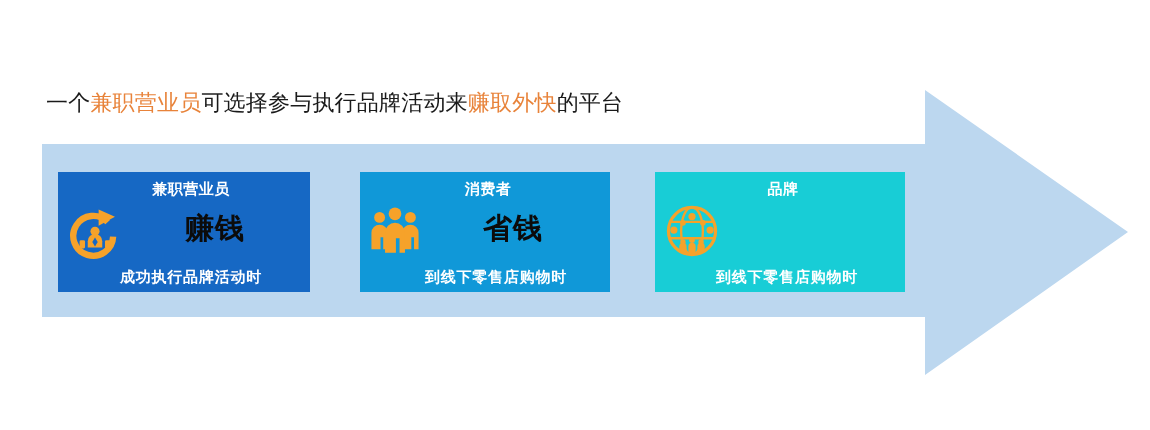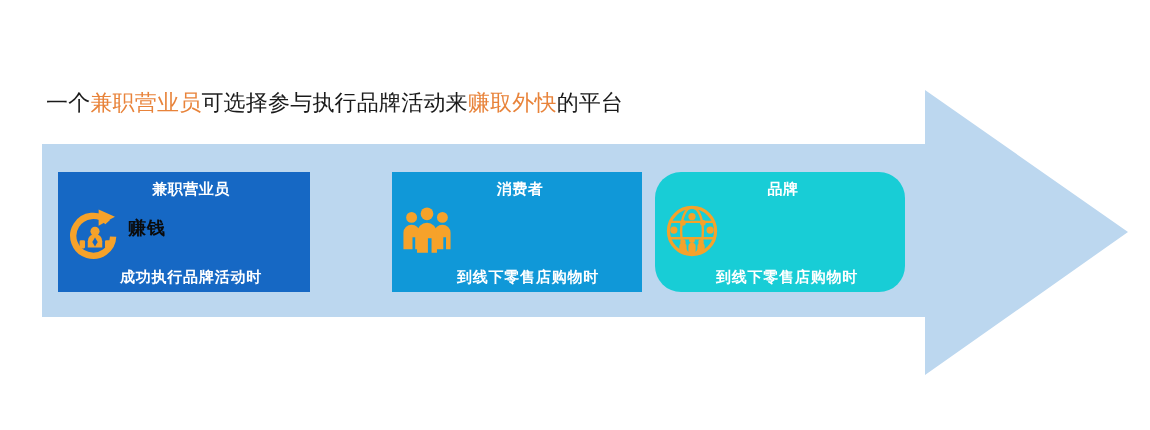--- a/index.html
+++ b/index.html
@@ -48,22 +48,22 @@
   }
 
   
   .card {
     position: absolute;
     top: 172px;
     height: 120px;
     box-sizing: border-box;
   }
   .card-1 { left: 58px;  width: 252px; background: #1668c4; }
-  .card-2 { left: 360px; width: 250px; background: #1098d8; margin-left: 32px; }
-  .card-3 { left: 655px; width: 250px; background: #18cdd6; border-radius: 26px; }
+  .card-2 { left: 360px; width: 250px; background: #1098d8; }
+  .card-3 { left: 655px; width: 250px; background: #18cdd6; }
 
   .card-header {
     position: absolute;
     top: 6px;
     left: 0;
     right: 0;
     text-align: center;
     color: #ffffff;
     font-size: 15px;
     line-height: 22px;
@@ -83,22 +83,23 @@
     height: 58px;
   }
   .card-2 .card-icon { left: 6px; top: 30px; }
   .card-3 .card-icon { left: 8px; top: 30px; }
 
   .card-main {
     position: absolute;
     left: 70px;
     right: 8px;
     top: 36px;
+    text-align: center;
     color: #0b0b0b;
-    font-size: 18px;
+    font-size: 29px;
     line-height: 40px;
     font-weight: bold;
     font-family: "Liberation Serif", "DejaVu Serif", serif;
     letter-spacing: 1px;
   }
   .card-2 .card-main { left: 64px; }
   .card-3 .card-main { left: 64px; }
 
   .card-footer {
     position: absolute;
@@ -162,20 +163,21 @@
         <path d="M6 52 v-18 a9 9 0 0 1 18 0 v18 h-5 v-13 h-3 v13 z" fill="#f6a22a"></path>
 
         <circle cx="49" cy="17" r="6" fill="#f6a22a"></circle>
         <path d="M40 52 v-18 a9 9 0 0 1 18 0 v18 h-5 v-13 h-3 v13 z" fill="#f6a22a"></path>
 
         <circle cx="32" cy="13" r="7" fill="#f6a22a"></circle>
         <path d="M21 56 v-22 a11 11 0 0 1 22 0 v22 h-6 v-16 h-4 v16 z" fill="#f6a22a"></path>
       </svg>
     </div>
 
+    <div class="card-main">省钱</div>
     <div class="card-footer">到线下零售店购物时</div>
   </div>
 
   <div class="card card-3">
     <div class="card-header">品牌</div>
 
     <div class="card-icon">
       <svg viewBox="0 0 64 64" width="58" height="58">
         <circle cx="32" cy="32" r="26" fill="none" stroke="#f6a22a" stroke-width="3.5"></circle>
 

